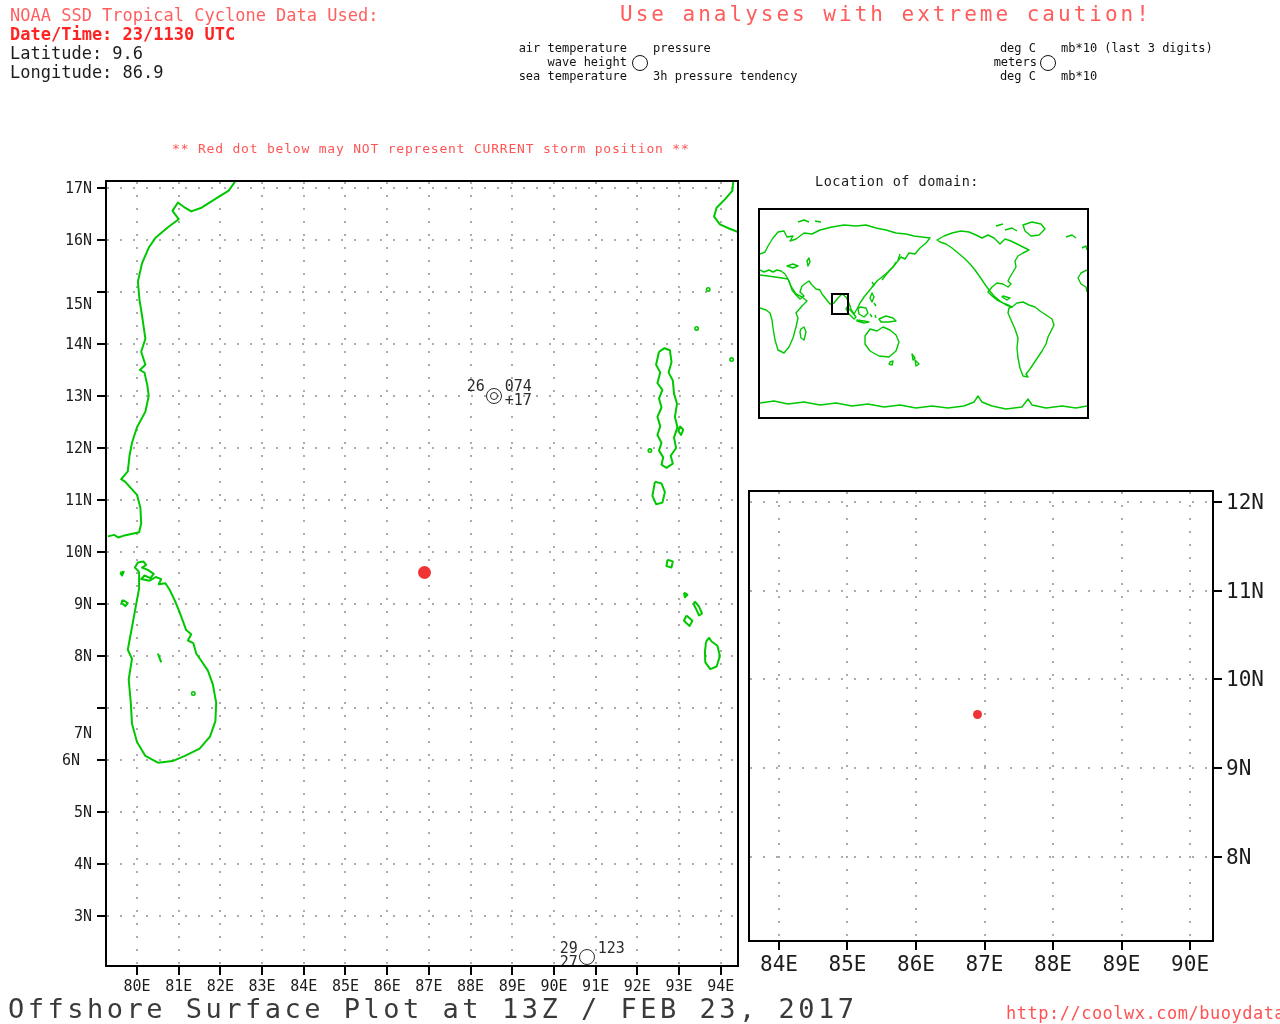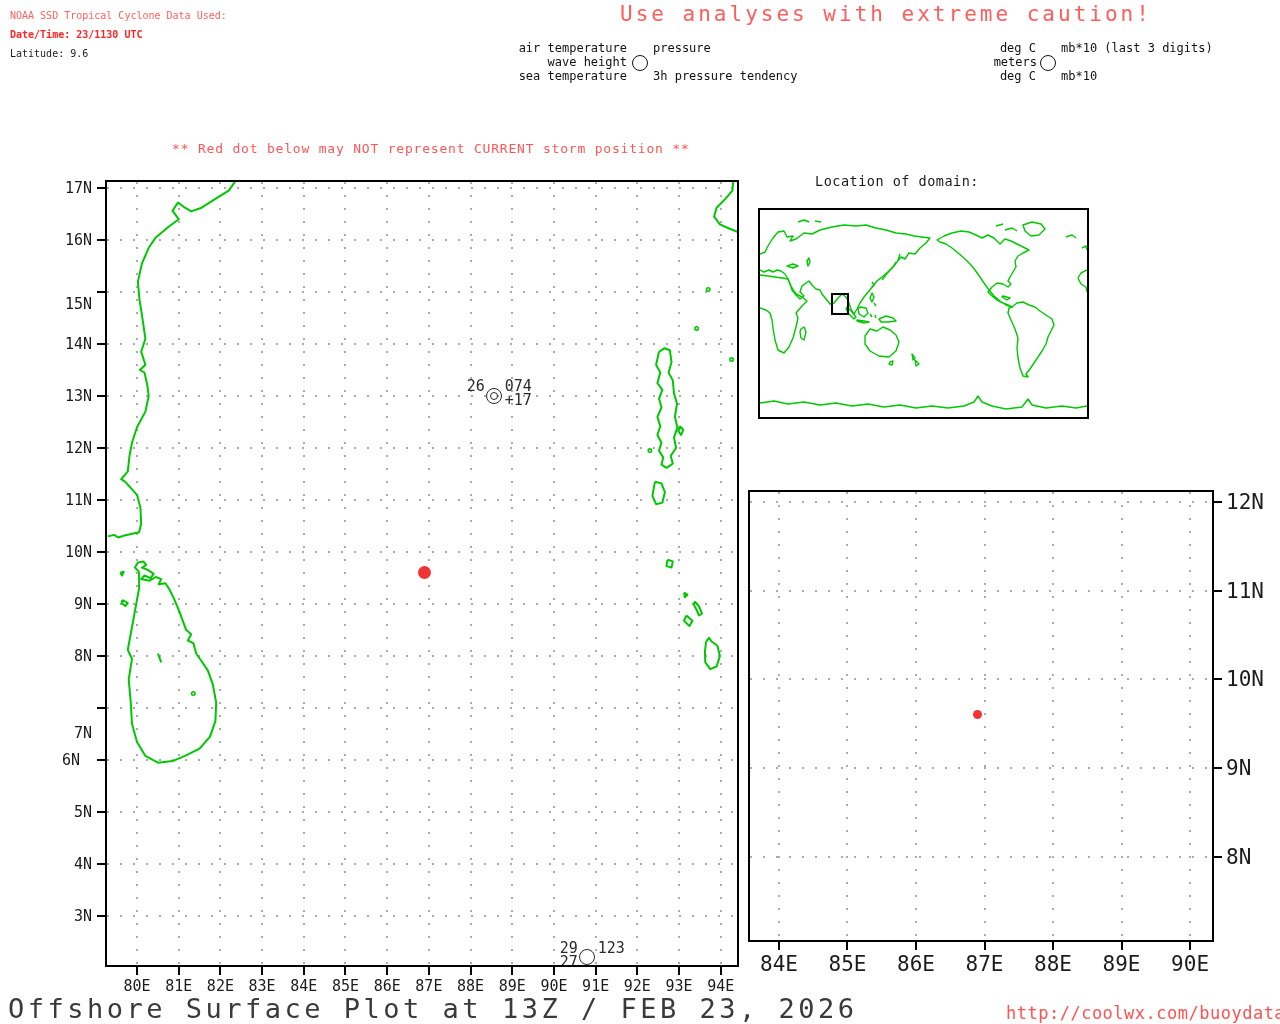--- a/index.html
+++ b/index.html
@@ -1,19 +1,19 @@
 <!DOCTYPE html>
 <html><head>
 <meta charset="utf-8">
 <style>
   html,body{margin:0;padding:0;background:#fff;}
   #screen{position:relative;width:1280px;height:1024px;background:#ffffff;overflow:hidden;
           font-family:"DejaVu Sans Mono","Liberation Mono",monospace;color:#1c1c1c;}
   .abs{position:absolute;}
-  .hdr-line{font-size:10px;line-height:19px;white-space:pre;}
+  .hdr-line{font-size:17px;line-height:19px;white-space:pre;}
   .salmon{color:#ff5f5f;}
   .alert{color:#ff2424;font-weight:bold;}
   .caution{position:absolute;left:620px;top:2px;font-size:21px;letter-spacing:3px;color:#ff5c5c;white-space:pre;}
   .lgd{position:absolute;font-size:12px;line-height:13px;color:#111;white-space:pre;}
   .ra{text-align:right;}
   .lgd-circle{position:absolute;width:14px;height:14px;border:1.5px solid #111;border-radius:50%;background:#fff;}
   .warn{position:absolute;left:172px;top:141px;font-size:13px;letter-spacing:0.8px;color:#ff5555;white-space:pre;}
   .mapbox{position:absolute;border:2px solid #000;background:#fff;overflow:hidden;box-sizing:content-box;}
   .vgrid{position:absolute;top:0;width:2px;background-image:repeating-linear-gradient(to bottom,#ababab 0,#ababab 2px,transparent 2px,transparent 13px);}
   .hgrid{position:absolute;left:0;height:2px;background-image:repeating-linear-gradient(to right,#ababab 0,#ababab 2px,transparent 2px,transparent 13px);}
@@ -31,20 +31,21 @@
 </style>
 </head>
 <body>
 
 <div id="screen">
 
   <div class="abs" style="left:10px;top:6px;">
     <div class="hdr-line salmon">NOAA SSD Tropical Cyclone Data Used:</div>
     <div class="hdr-line alert">Date/Time: 23/1130 UTC</div>
     <div class="hdr-line">Latitude: 9.6</div>
+    <div class="hdr-line">Longitude: 86.9</div>
   </div>
 
   <div class="caution">Use analyses with extreme caution!</div>
 
   <div class="lgd ra" style="left:500px;top:42px;width:127px;">air temperature</div>
   <div class="lgd ra" style="left:500px;top:56px;width:127px;">wave height</div>
   <div class="lgd ra" style="left:500px;top:70px;width:127px;">sea temperature</div>
   <div class="lgd-circle" style="left:632px;top:55px;"></div>
   <div class="lgd" style="left:653px;top:42px;">pressure</div>
   <div class="lgd" style="left:653px;top:70px;">3h pressure tendency</div>
@@ -153,21 +154,21 @@
       <div class="vgrid" style="left: 370.56px; height: 448px;"></div>
       <div class="vgrid" style="left: 439.075px; height: 448px;"></div>
       <div class="hgrid" style="top: 9.02257px; width: 462px;"></div>
       <div class="hgrid" style="top: 97.7179px; width: 462px;"></div>
       <div class="hgrid" style="top: 186.413px; width: 462px;"></div>
       <div class="hgrid" style="top: 275.108px; width: 462px;"></div>
       <div class="hgrid" style="top: 363.804px; width: 462px;"></div>
       <div class="storm-dot" style="left: 223.177px; top: 218.391px; width: 9px; height: 9px;"></div>
     </div>
 
-  <div class="footer-title">Offshore Surface Plot at 13Z / FEB 23, 2026</div>
+  <div class="footer-title">Offshore Surface Plot at 13Z / FEB 23, 2017</div>
   <a class="footer-link" href="#">http://coolwx.com/buoydata</a>
 
 <div class="tick" style="left: 136.02px; top: 967px; width: 2px; height: 8px;"></div>
     <div class="axlab" style="left: 107.02px; top: 977px; width: 60px; text-align: center;">80E</div>
     <div class="tick" style="left: 177.714px; top: 967px; width: 2px; height: 8px;"></div>
     <div class="axlab" style="left: 148.714px; top: 977px; width: 60px; text-align: center;">81E</div>
     <div class="tick" style="left: 219.408px; top: 967px; width: 2px; height: 8px;"></div>
     <div class="axlab" style="left: 190.408px; top: 977px; width: 60px; text-align: center;">82E</div>
     <div class="tick" style="left: 261.103px; top: 967px; width: 2px; height: 8px;"></div>
     <div class="axlab" style="left: 232.103px; top: 977px; width: 60px; text-align: center;">83E</div>

